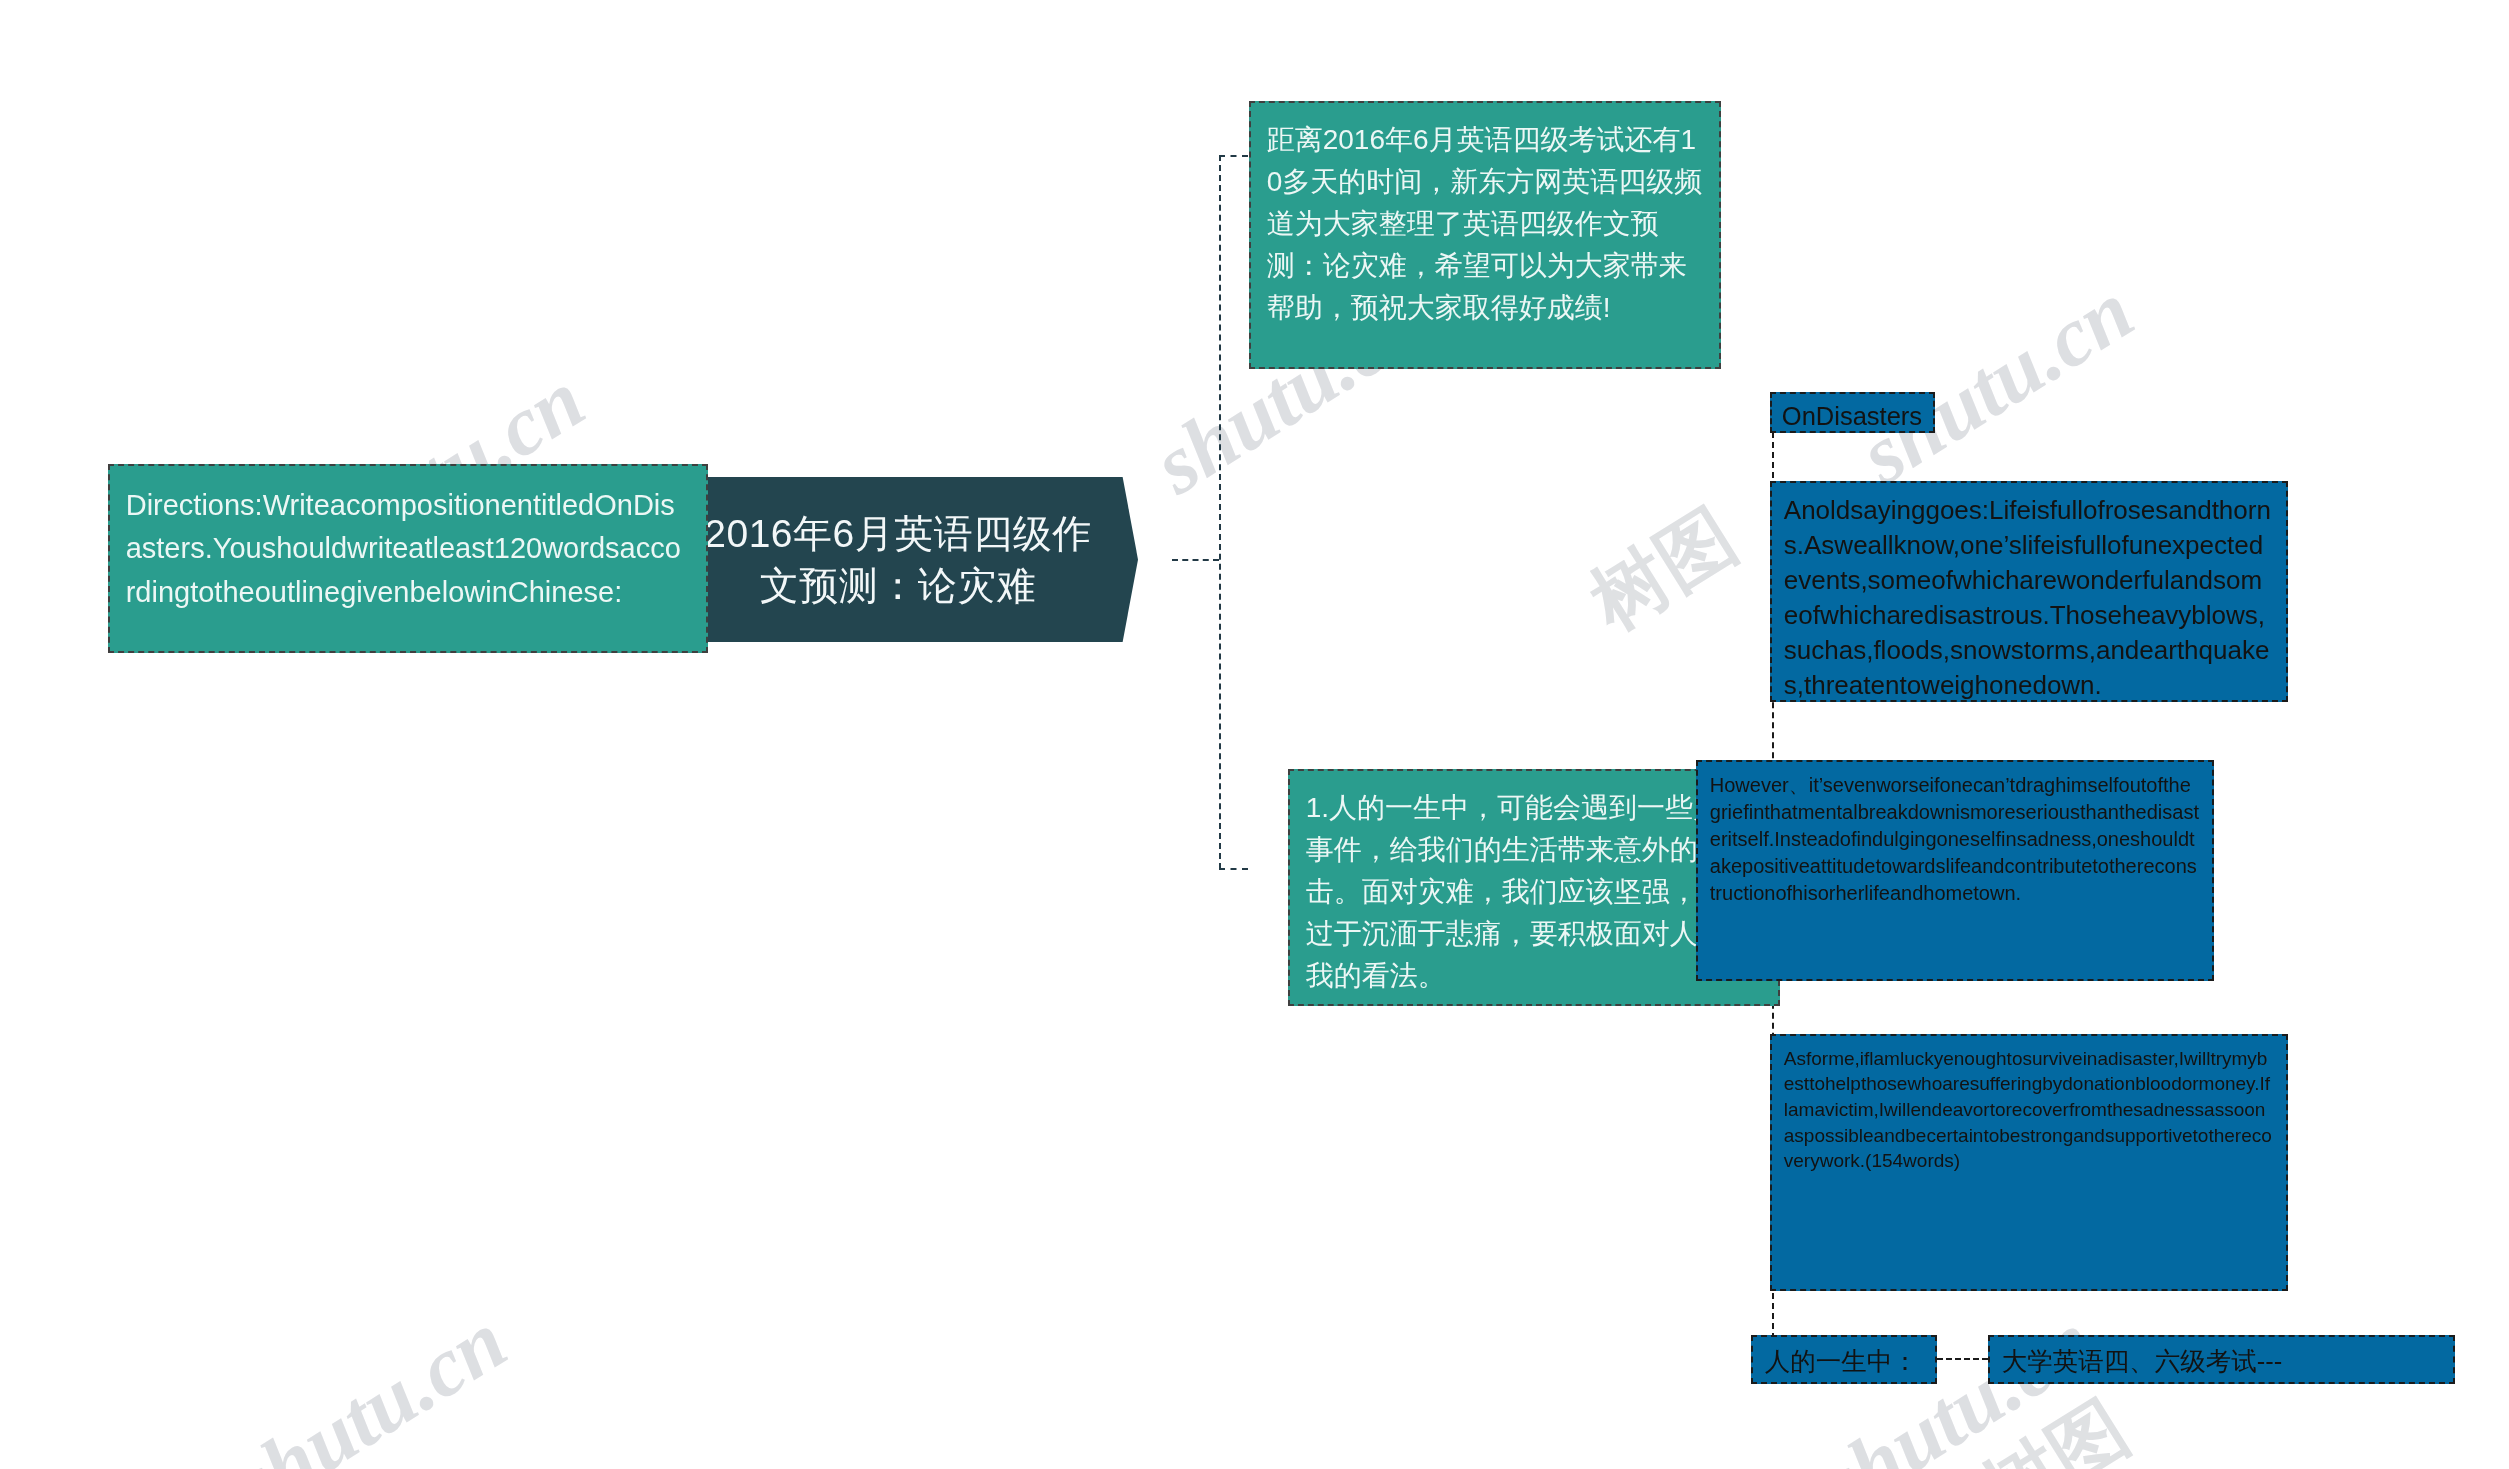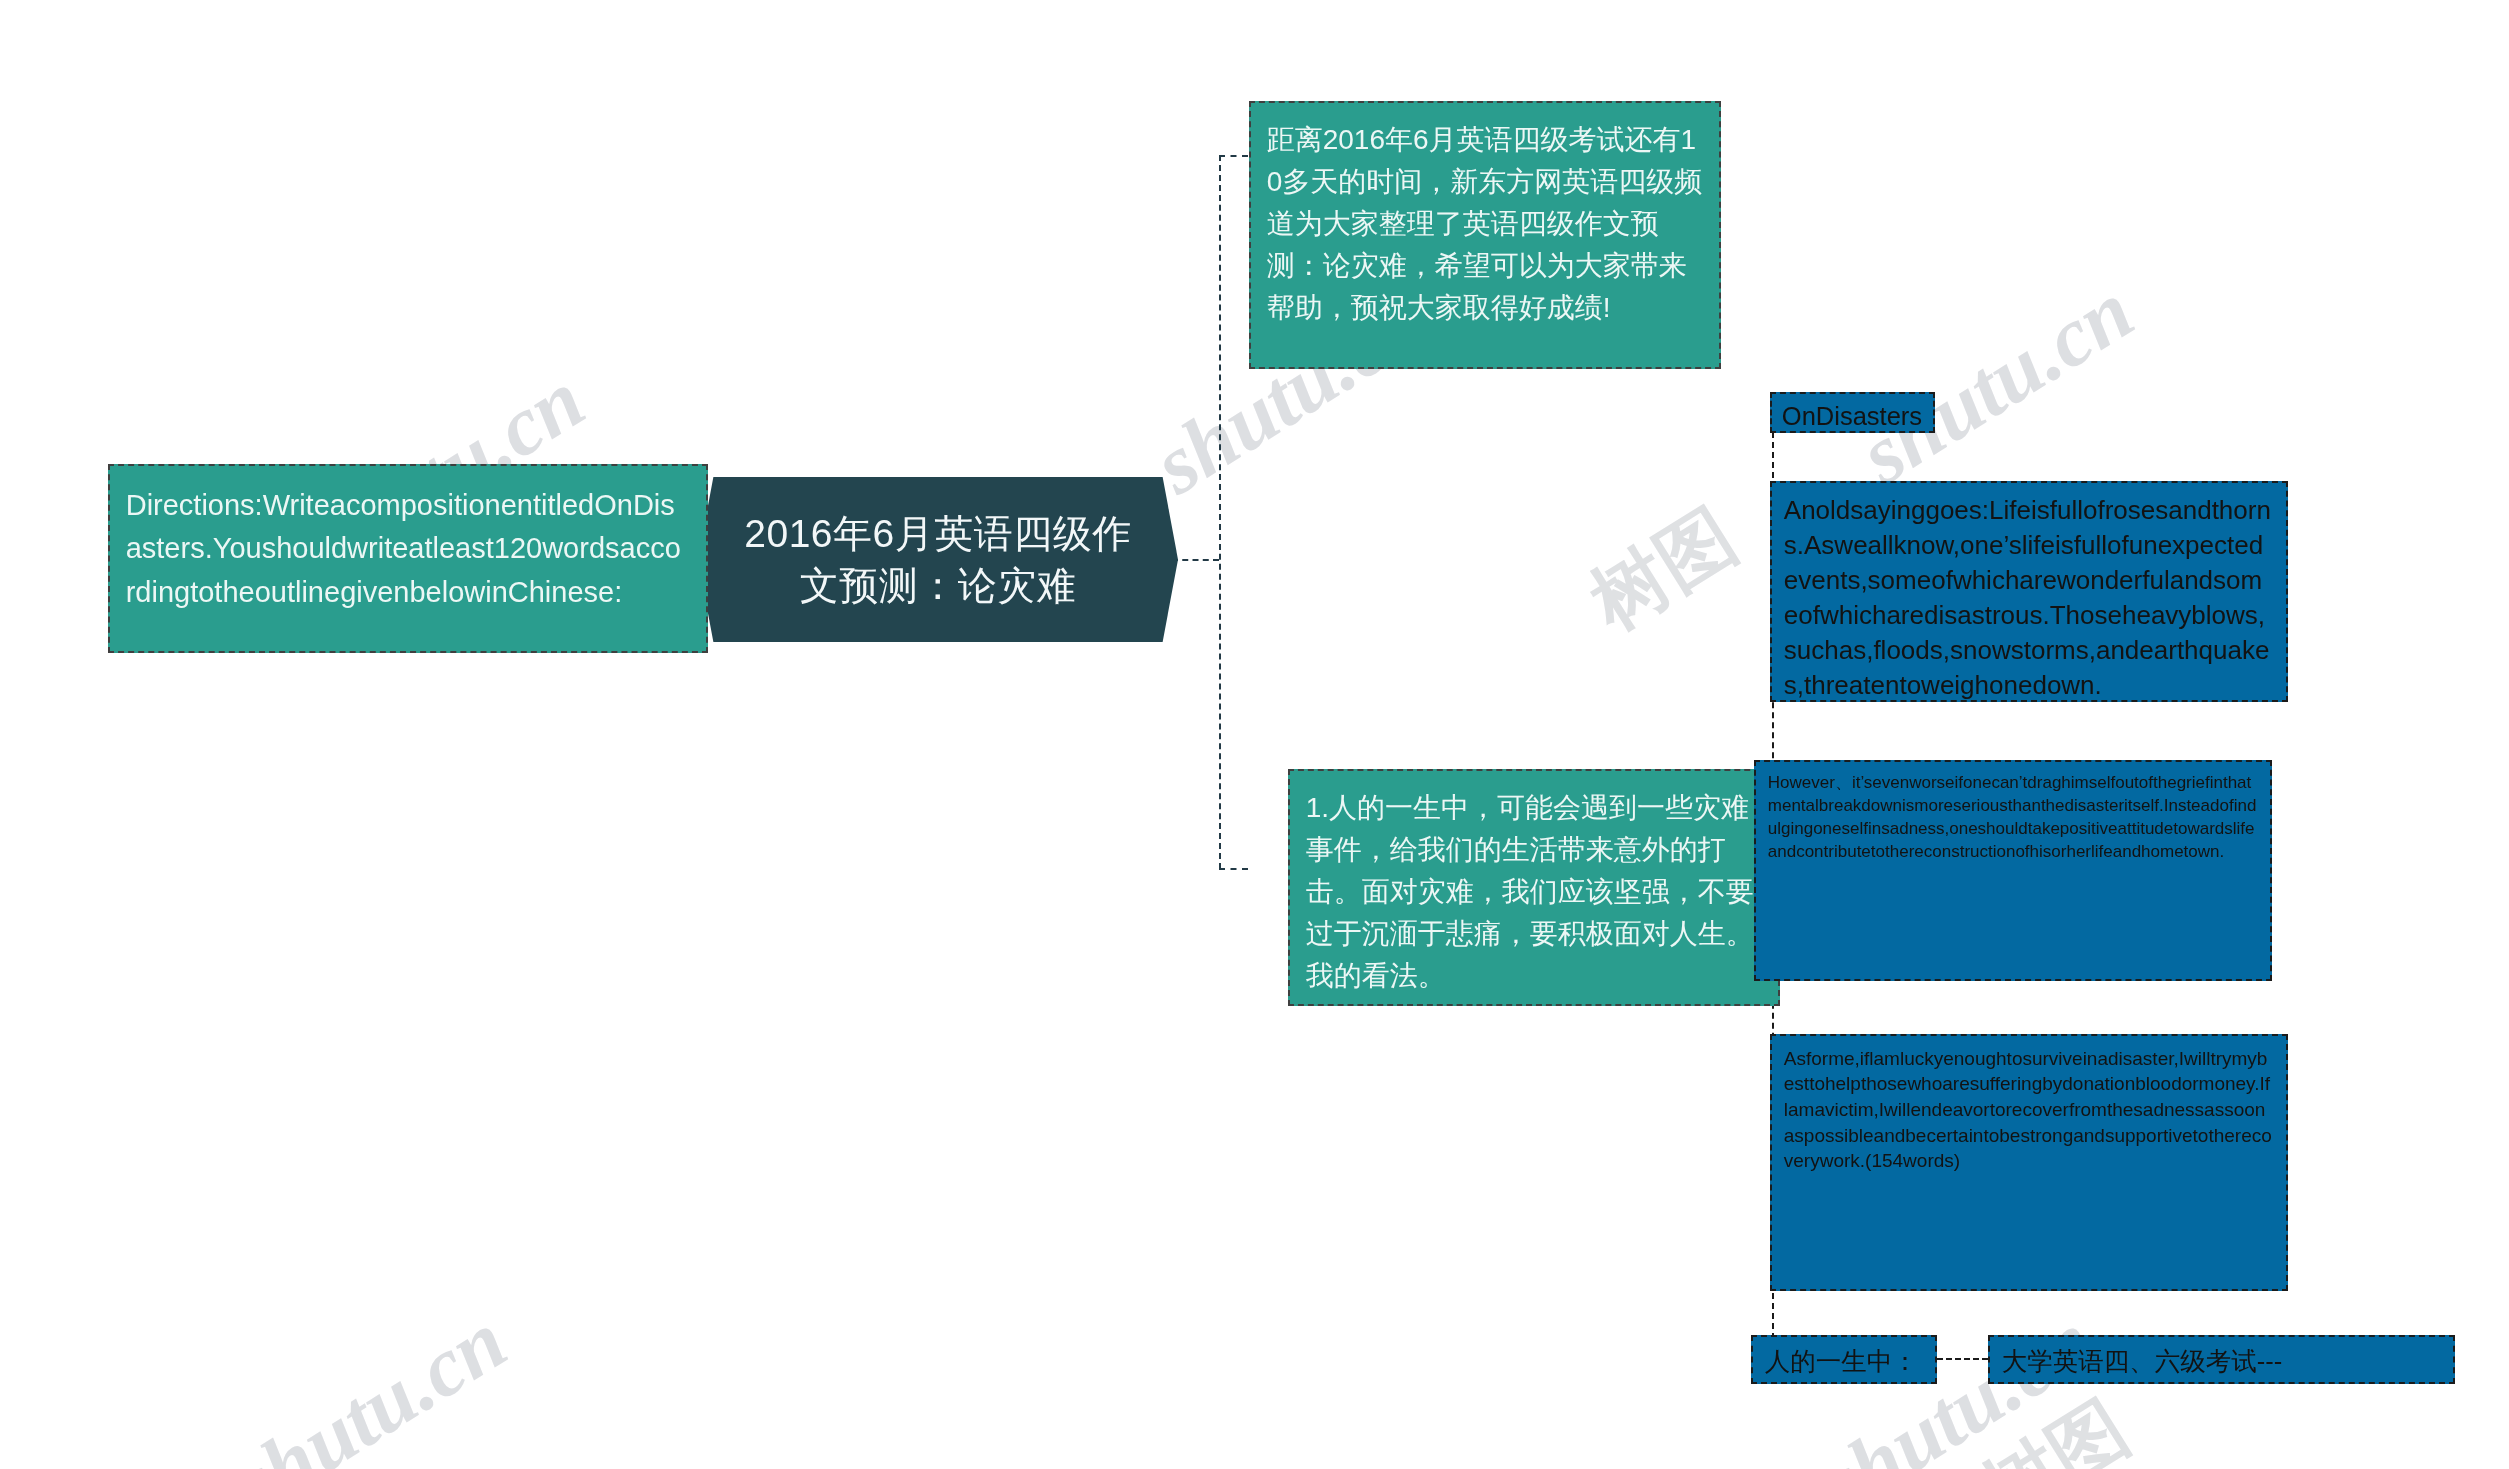--- a/index.html
+++ b/index.html
@@ -133,21 +133,21 @@
 
   <div class="lineV-thin" style="left:1772px; top:412px; height:947px;"></div>
   <div class="lineH-thin" style="left:1772px; top:412px; width:37px;"></div>
   <div class="lineH-thin" style="left:1772px; top:549px; width:37px;"></div>
   <div class="lineH-thin" style="left:1772px; top:868px; width:37px;"></div>
   <div class="lineH-thin" style="left:1772px; top:1155px; width:37px;"></div>
   <div class="lineH-thin" style="left:1772px; top:1358px; width:37px;"></div>
 
   <div class="lineH-thin" style="left:1937px; top:1358px; width:51px;"></div>
 
-  <div class="center-node" style="left:698px; top:477px; width:480px; height:165px; font-size:39px;">
+  <div class="center-node" style="left:658px; top:477px; width:480px; height:165px; font-size:39px;">
     <span>2016年6月英语四级作文预测：论灾难</span>
   </div>
 
   <div class="green-box" style="left:108px; top:464px; width:600px; height:189px; padding:17.6px 15.7px; font-size:29px;">
     <span>Directions:WriteacompositionentitledOnDisasters.Youshouldwriteatleast120wordsaccordingtotheoutlinegivenbelowinChinese:</span>
   </div>
 
   <div class="green-box" style="left:1249px; top:101px; width:472px; height:268px; padding:15.7px 15.7px; font-size:28px;">
     <span>距离2016年6月英语四级考试还有10多天的时间，新东方网英语四级频道为大家整理了英语四级作文预测：论灾难，希望可以为大家带来帮助，预祝大家取得好成绩!</span>
   </div>
@@ -157,21 +157,21 @@
   </div>
 
   <div class="dash-box" style="left:1770px; top:392px; width:165px; height:41px; padding:3.9px 9.8px; font-size:25.5px;">
     <span>OnDisasters</span>
   </div>
 
   <div class="dash-box tight" style="left:1770px; top:481px; width:518px; height:221px; padding:9.8px 11.8px; font-size:26px;">
     <span>Anoldsayinggoes:Lifeisfullofrosesandthorns.Asweallknow,one’slifeisfullofunexpectedevents,someofwhicharewonderfulandsomeofwhicharedisastrous.Thoseheavyblows,suchas,floods,snowstorms,andearthquakes,threatentoweighonedown.</span>
   </div>
 
-  <div class="dash-box tight" style="left:1754px; top:760px; width:518px; height:221px; padding:9.8px 11.8px; font-size:17px;">
+  <div class="dash-box tight" style="left:1696px; top:760px; width:518px; height:221px; padding:9.8px 11.8px; font-size:20px;">
     <span>However、it’sevenworseifonecan’tdraghimselfoutofthegriefinthatmentalbreakdownismoreseriousthanthedisasteritself.Insteadofindulgingoneselfinsadness,oneshouldtakepositiveattitudetowardslifeandcontributetothereconstructionofhisorherlifeandhometown.</span>
   </div>
 
   <div class="dash-box tight" style="left:1770px; top:1034px; width:518px; height:257px; padding:9.8px 11.8px; font-size:19px;">
     <span>Asforme,iflamluckyenoughtosurviveinadisaster,Iwilltrymybesttohelpthosewhoaresufferingbydonationbloodormoney.Iflamavictim,Iwillendeavortorecoverfromthesadnessassoonaspossibleandbecertaintobestrongandsupportivetotherecoverywork.(154words)</span>
   </div>
 
   <div class="dash-box" style="left:1751px; top:1335px; width:186px; height:49px; padding:5.9px 11.8px; font-size:25.5px; word-break:keep-all;">
     <span>人的一生中：</span>
   </div>

